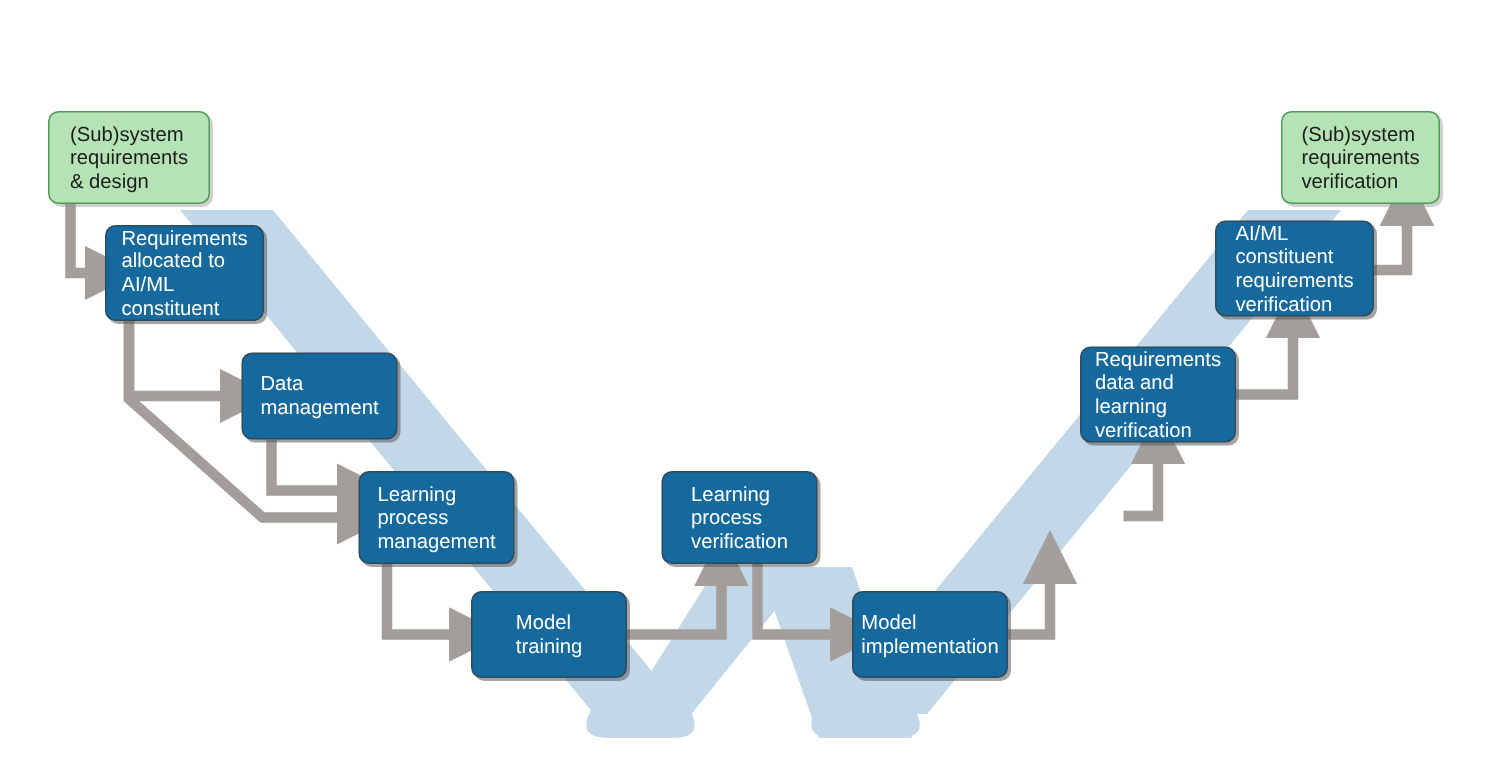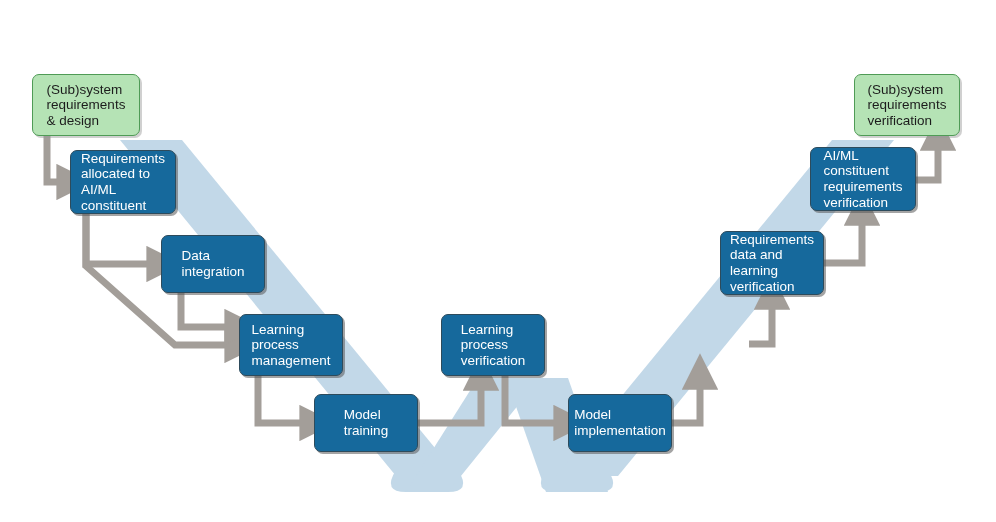--- a/index.html
+++ b/index.html
@@ -133,21 +133,21 @@
 
     <div class="node blue" style="left:70px; top:150px; width:106px; height:64px;">
       <span>Requirements
 allocated to
 AI/ML
 constituent</span>
     </div>
 
     <div class="node blue" style="left:161px; top:235px; width:104px; height:58px;">
       <span>Data
-integration</span>
+management</span>
     </div>
 
     <div class="node blue" style="left:239px; top:314px; width:104px; height:62px;">
       <span>Learning
 process
 management</span>
     </div>
 
     <div class="node blue" style="left:314px; top:394px; width:104px; height:58px;">
       <span>Model

